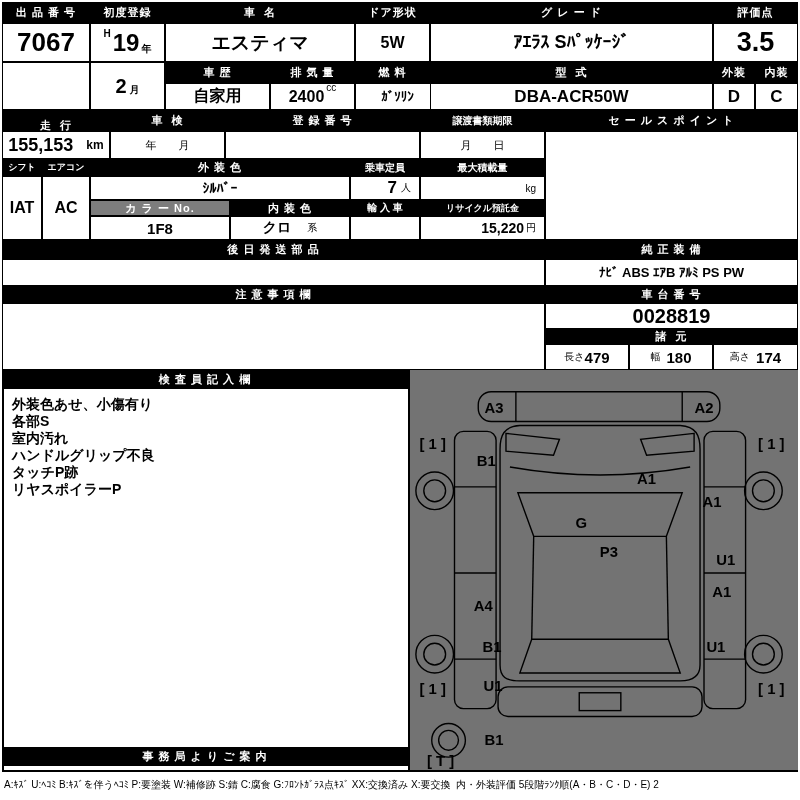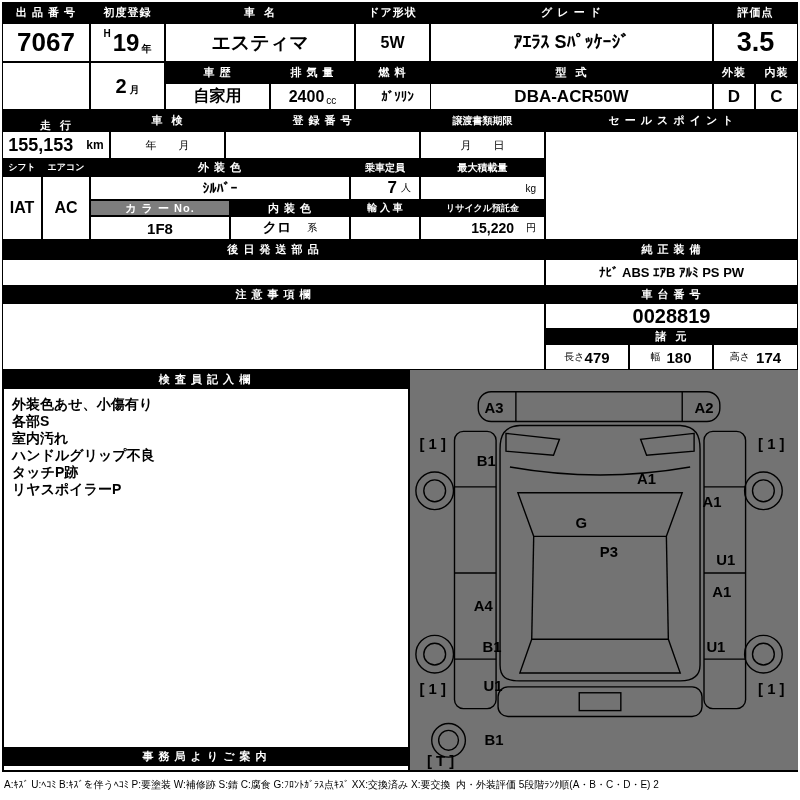--- a/index.html
+++ b/index.html
@@ -47,21 +47,21 @@
     <span class="xs" style="align-self:flex-end;margin-bottom:12px">月</span>
   </div>
 
   <div class="c h" style="left:165px;top:2px;width:190px;height:21px">車  名</div>
   <div class="c v" style="left:165px;top:23px;width:190px;height:39px;font-size:19px">エスティマ</div>
   <div class="c h" style="left:165px;top:62px;width:105px;height:21px">車 歴</div>
   <div class="c v" style="left:165px;top:83px;width:105px;height:27px;font-size:16px">自家用</div>
   <div class="c h" style="left:270px;top:62px;width:85px;height:21px">排 気 量</div>
   <div class="c v" style="left:270px;top:83px;width:85px;height:27px;gap:2px">
     <span style="font-size:16px">2400</span>
-    <span class="u" style="align-self:flex-end;margin-bottom:3px">cc</span>
+    <span class="u" style="align-self:flex-end;margin-bottom:16px">cc</span>
   </div>
 
   <div class="c h" style="left:355px;top:2px;width:75px;height:21px">ドア形状</div>
   <div class="c v" style="left:355px;top:23px;width:75px;height:39px;font-size:16px">5W</div>
   <div class="c h" style="left:355px;top:62px;width:75px;height:21px">燃 料</div>
   <div class="c v" style="left:355px;top:83px;width:85px;height:27px;font-size:13px">ｶﾞｿﾘﾝ</div>
 
   <div class="c h" style="left:430px;top:2px;width:283px;height:21px">グ レ ー ド</div>
   <div class="c v" style="left:430px;top:23px;width:283px;height:39px;font-size:18px">ｱｴﾗｽ Sﾊﾟｯｹｰｼﾞ</div>
   <div class="c h" style="left:430px;top:62px;width:283px;height:21px">型  式</div>
@@ -106,21 +106,21 @@
   <div class="c h gray" style="left:90px;top:200px;width:140px;height:16px">カ ラ ー No.</div>
   <div class="c v" style="left:90px;top:216px;width:140px;height:24px;font-size:15px">1F8</div>
   <div class="c h" style="left:230px;top:200px;width:120px;height:16px">内 装 色</div>
   <div class="c v" style="left:230px;top:216px;width:120px;height:24px">
     <span style="font-size:14px">クロ</span>
     <span class="u" style="margin-left:16px">系</span>
   </div>
   <div class="c h f10" style="left:350px;top:200px;width:70px;height:16px">輸 入 車</div>
   <div class="c" style="left:350px;top:216px;width:70px;height:24px"></div>
   <div class="c h f9" style="left:420px;top:200px;width:125px;height:16px">リサイクル預託金</div>
-  <div class="c v end" style="left:420px;top:216px;width:125px;height:24px;gap:12px">
+  <div class="c v end" style="left:420px;top:216px;width:125px;height:24px;gap:2px">
     <span style="font-size:14px">15,220</span>
     <span class="u">円</span>
   </div>
 
   <div class="c h" style="left:2px;top:240px;width:543px;height:19px">後 日 発 送 部 品</div>
   <div class="c" style="left:2px;top:259px;width:543px;height:27px"></div>
   <div class="c h" style="left:545px;top:240px;width:253px;height:19px">純 正 装 備</div>
   <div class="c v" style="left:545px;top:259px;width:253px;height:27px;font-size:13px">ﾅﾋﾞ ABS ｴｱB ｱﾙﾐ PS PW</div>
 
   <div class="c h" style="left:2px;top:286px;width:543px;height:17px">注 意 事 項 欄</div>

